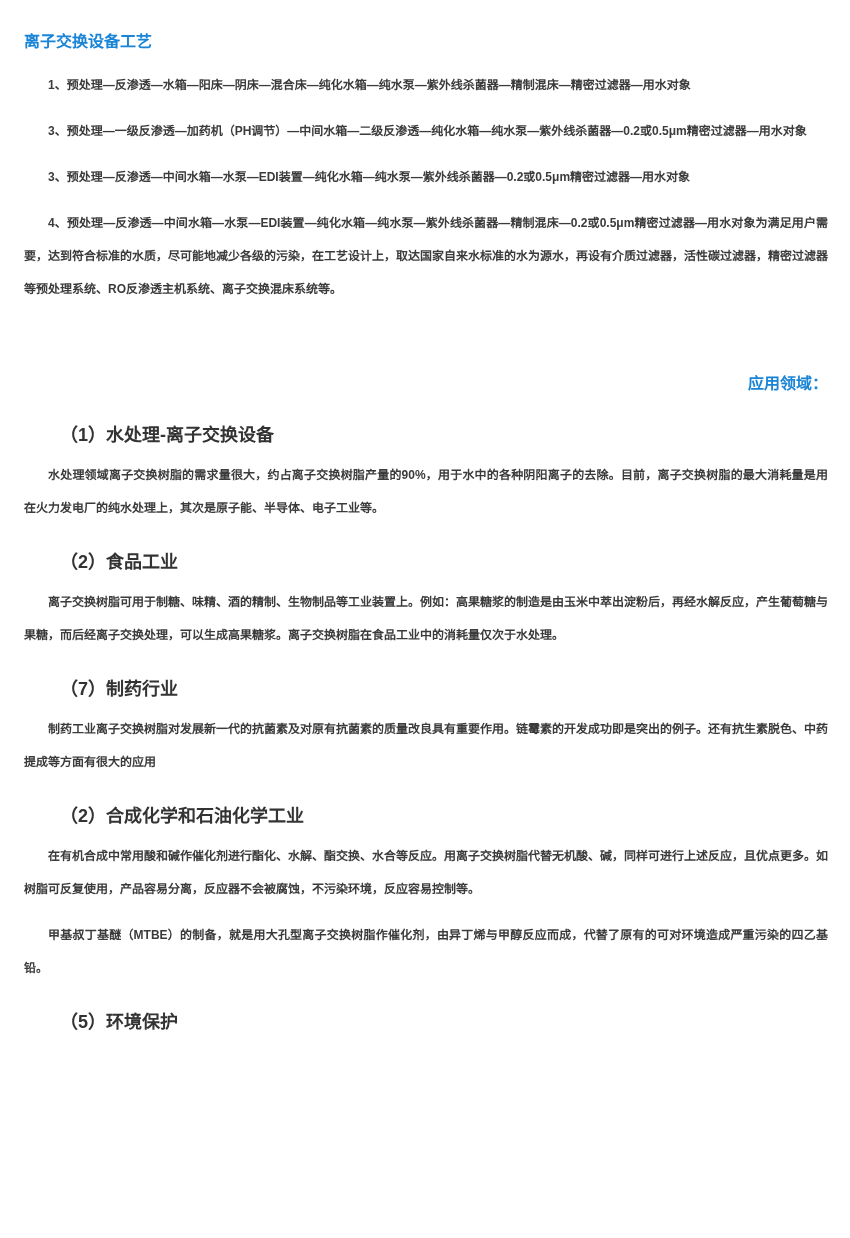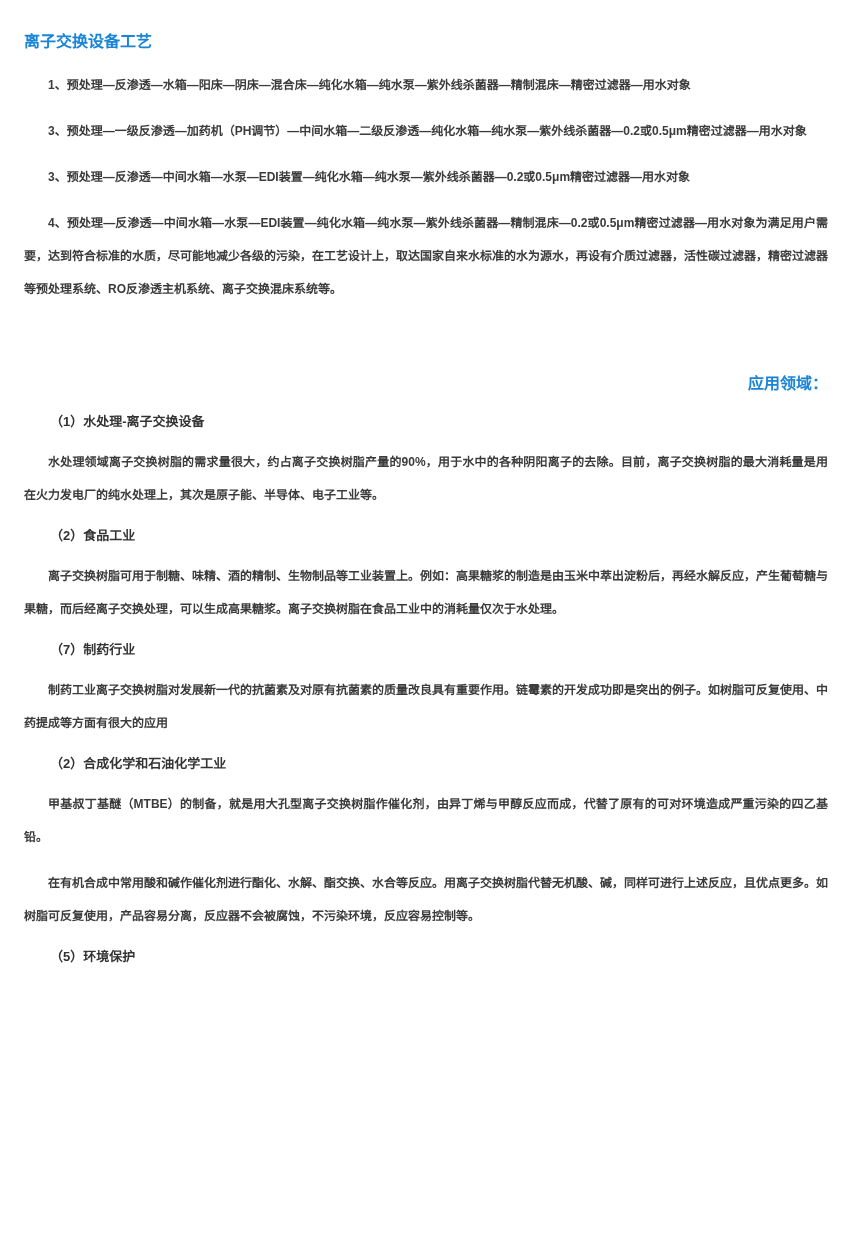--- a/index.html
+++ b/index.html
@@ -36,24 +36,24 @@
     color: #3b3b3b;
     font-size: 12px;
     font-weight: bold;
     line-height: 33px;
     margin: 13px 0;
     text-indent: 2em;
     text-align: justify;
   }
   h3.sub-heading {
     color: #333333;
-    font-size: 13px;
+    font-size: 18px;
     font-weight: bold;
     line-height: 20px;
-    margin: 14px 0 14px 0;
+    margin: 27px 0 14px 0;
     text-indent: 2em;
   }
   .app-block { margin: 0; }
 </style>
 </head>
 <body>
 
 <div class="page">
 
   <h1 class="blue-heading">离子交换设备工艺</h1>
@@ -70,27 +70,27 @@
     <p class="body-text">水处理领域离子交换树脂的需求量很大，约占离子交换树脂产量的90%，用于水中的各种阴阳离子的去除。目前，离子交换树脂的最大消耗量是用在火力发电厂的纯水处理上，其次是原子能、半导体、电子工业等。</p>
   </div>
 
   <div class="app-block">
     <h3 class="sub-heading">（2）食品工业</h3>
     <p class="body-text">离子交换树脂可用于制糖、味精、酒的精制、生物制品等工业装置上。例如：高果糖浆的制造是由玉米中萃出淀粉后，再经水解反应，产生葡萄糖与果糖，而后经离子交换处理，可以生成高果糖浆。离子交换树脂在食品工业中的消耗量仅次于水处理。</p>
   </div>
 
   <div class="app-block">
     <h3 class="sub-heading">（7）制药行业</h3>
-    <p class="body-text">制药工业离子交换树脂对发展新一代的抗菌素及对原有抗菌素的质量改良具有重要作用。链霉素的开发成功即是突出的例子。如树脂可反复使用、中药提成等方面有很大的应用</p>
+    <p class="body-text">制药工业离子交换树脂对发展新一代的抗菌素及对原有抗菌素的质量改良具有重要作用。链霉素的开发成功即是突出的例子。还有抗生素脱色、中药提成等方面有很大的应用</p>
   </div>
 
   <div class="app-block">
     <h3 class="sub-heading">（2）合成化学和石油化学工业</h3>
+    <p class="body-text">在有机合成中常用酸和碱作催化剂进行酯化、水解、酯交换、水合等反应。用离子交换树脂代替无机酸、碱，同样可进行上述反应，且优点更多。如树脂可反复使用，产品容易分离，反应器不会被腐蚀，不污染环境，反应容易控制等。</p>
     <p class="body-text">甲基叔丁基醚（MTBE）的制备，就是用大孔型离子交换树脂作催化剂，由异丁烯与甲醇反应而成，代替了原有的可对环境造成严重污染的四乙基铅。</p>
-    <p class="body-text">在有机合成中常用酸和碱作催化剂进行酯化、水解、酯交换、水合等反应。用离子交换树脂代替无机酸、碱，同样可进行上述反应，且优点更多。如树脂可反复使用，产品容易分离，反应器不会被腐蚀，不污染环境，反应容易控制等。</p>
   </div>
 
   <div class="app-block">
     <h3 class="sub-heading">（5）环境保护</h3>
 
   </div>
 
 </div>
 
 </body></html>

